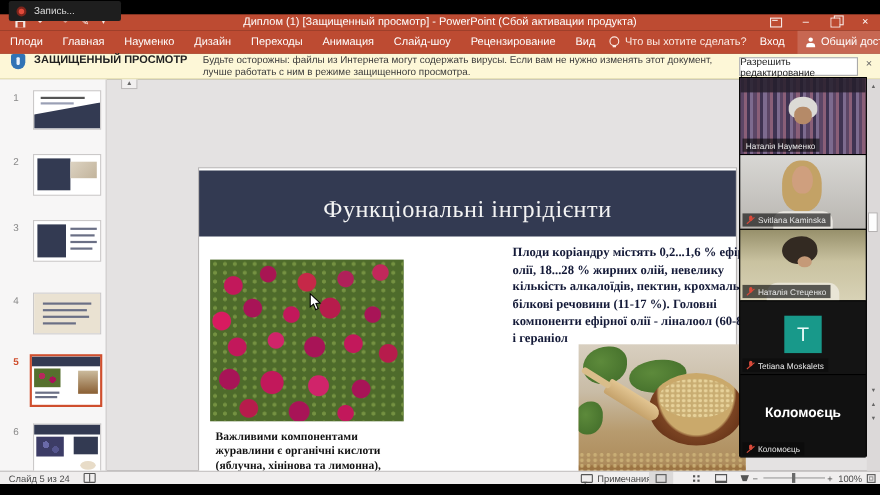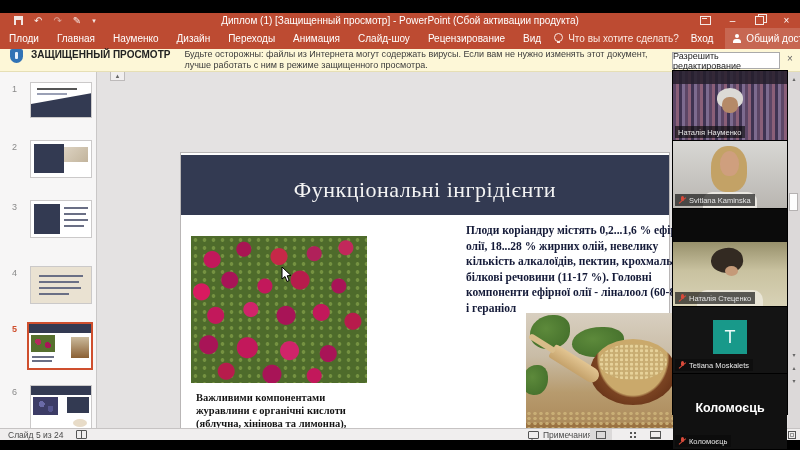--- a/index.html
+++ b/index.html
@@ -166,40 +166,44 @@
   #vp{position:absolute;left:672px;top:70px;width:116px;height:345px;background:#0b0b0b;z-index:100;border:1px solid #000;box-sizing:border-box;}
   .tile{position:relative;width:100%;overflow:hidden;border-bottom:1px solid #000;box-sizing:border-box;}
   #tile1{height:68px;background:linear-gradient(180deg,#d8d7d4,#b9b6b1);}
   .p1-hair{position:absolute;left:38px;top:5px;width:36px;height:46px;background:#c3a266;border-radius:45% 45% 40% 40%;}
   .p1-face{position:absolute;left:47px;top:10px;width:19px;height:25px;background:#cf9f7e;border-radius:50% 50% 45% 45%;}
   .p1-body{position:absolute;left:30px;bottom:0;width:54px;height:16px;background:#eae7e1;border-radius:9px 9px 0 0;}
   #tile2{height:70px;background:repeating-linear-gradient(90deg,#5c4666 0 3px,#8a5f78 3px 6px,#3f3352 6px 9px,#7d6b8f 9px 12px);}
   #tile2::before{content:'';position:absolute;left:0;top:0;width:100%;height:13px;background:#241f2b;opacity:.85;}
   .p2-hair{position:absolute;left:44px;top:17px;width:26px;height:20px;background:#dcdad6;border-radius:50% 50% 40% 40%;}
   .p2-face{position:absolute;left:49px;top:26px;width:16px;height:16px;background:#b58a68;border-radius:45%;}
-  #tile3{height:65px;background:linear-gradient(180deg,#97906b 0%,#c9c2a0 45%,#d8d2b6 100%);margin-top:33px;}
+  #tile3{height:65px;background:linear-gradient(180deg,#97906b 0%,#c9c2a0 45%,#d8d2b6 100%);}
   .p3-head{position:absolute;left:38px;top:6px;width:32px;height:25px;background:#332a22;border-radius:50% 50% 45% 55%;transform:rotate(-8deg);}
   .p3-face{position:absolute;left:52px;top:24px;width:13px;height:10px;background:#c59a78;border-radius:50%;}
   .p3-body{position:absolute;left:24px;bottom:0;width:66px;height:16px;background:#e9e5d6;border-radius:10px 10px 0 0;}
   #tile4{height:67px;background:#141414;display:flex;align-items:center;justify-content:center;}
   #t4-square{width:34px;height:34px;background:#18998a;display:flex;align-items:center;justify-content:center;
              color:#eafaf8;font-size:18px;margin-top:-6px;}
   #tile5{height:75px;background:#111;display:flex;align-items:center;justify-content:center;}
   #t5-name{color:#fff;font-weight:bold;font-size:12.5px;margin-top:-8px;}
   .plabel{position:absolute;left:2px;bottom:2px;display:flex;align-items:center;gap:3px;
           background:rgba(10,10,10,.65);padding:1.5px 4px 1.5px 3px;color:#e6e6e6;font-size:7.5px;white-space:nowrap;max-width:106px;overflow:hidden;}
   .micoff{position:relative;width:8px;height:8px;flex:0 0 auto;}
   .micoff::before{content:'';position:absolute;left:3px;top:0;width:3px;height:5px;background:#d84a3a;border-radius:1.5px;}
   .micoff::after{content:'';position:absolute;left:0;top:3.5px;width:9px;height:1.3px;background:#d84a3a;transform:rotate(-40deg);}
 </style>
 </head>
 <body>
 
 <div id="screen">
 
+  <div id="rec-chip">
+    <span id="rec-dot"></span>
+    <span id="rec-label">Запись...</span>
+  </div>
 
   <div id="titlebar">
     <div id="qat">
       <span class="icon-save"></span>
       <span class="qat-glyph">↶</span>
       <span class="qat-glyph dim">↷</span>
       <span class="qat-glyph">✎</span>
       <span class="qat-glyph" style="font-size:7px;">▾</span>
     </div>
     <div id="win-title">Диплом  (1) [Защищенный просмотр] - PowerPoint (Сбой активации продукта)</div>

